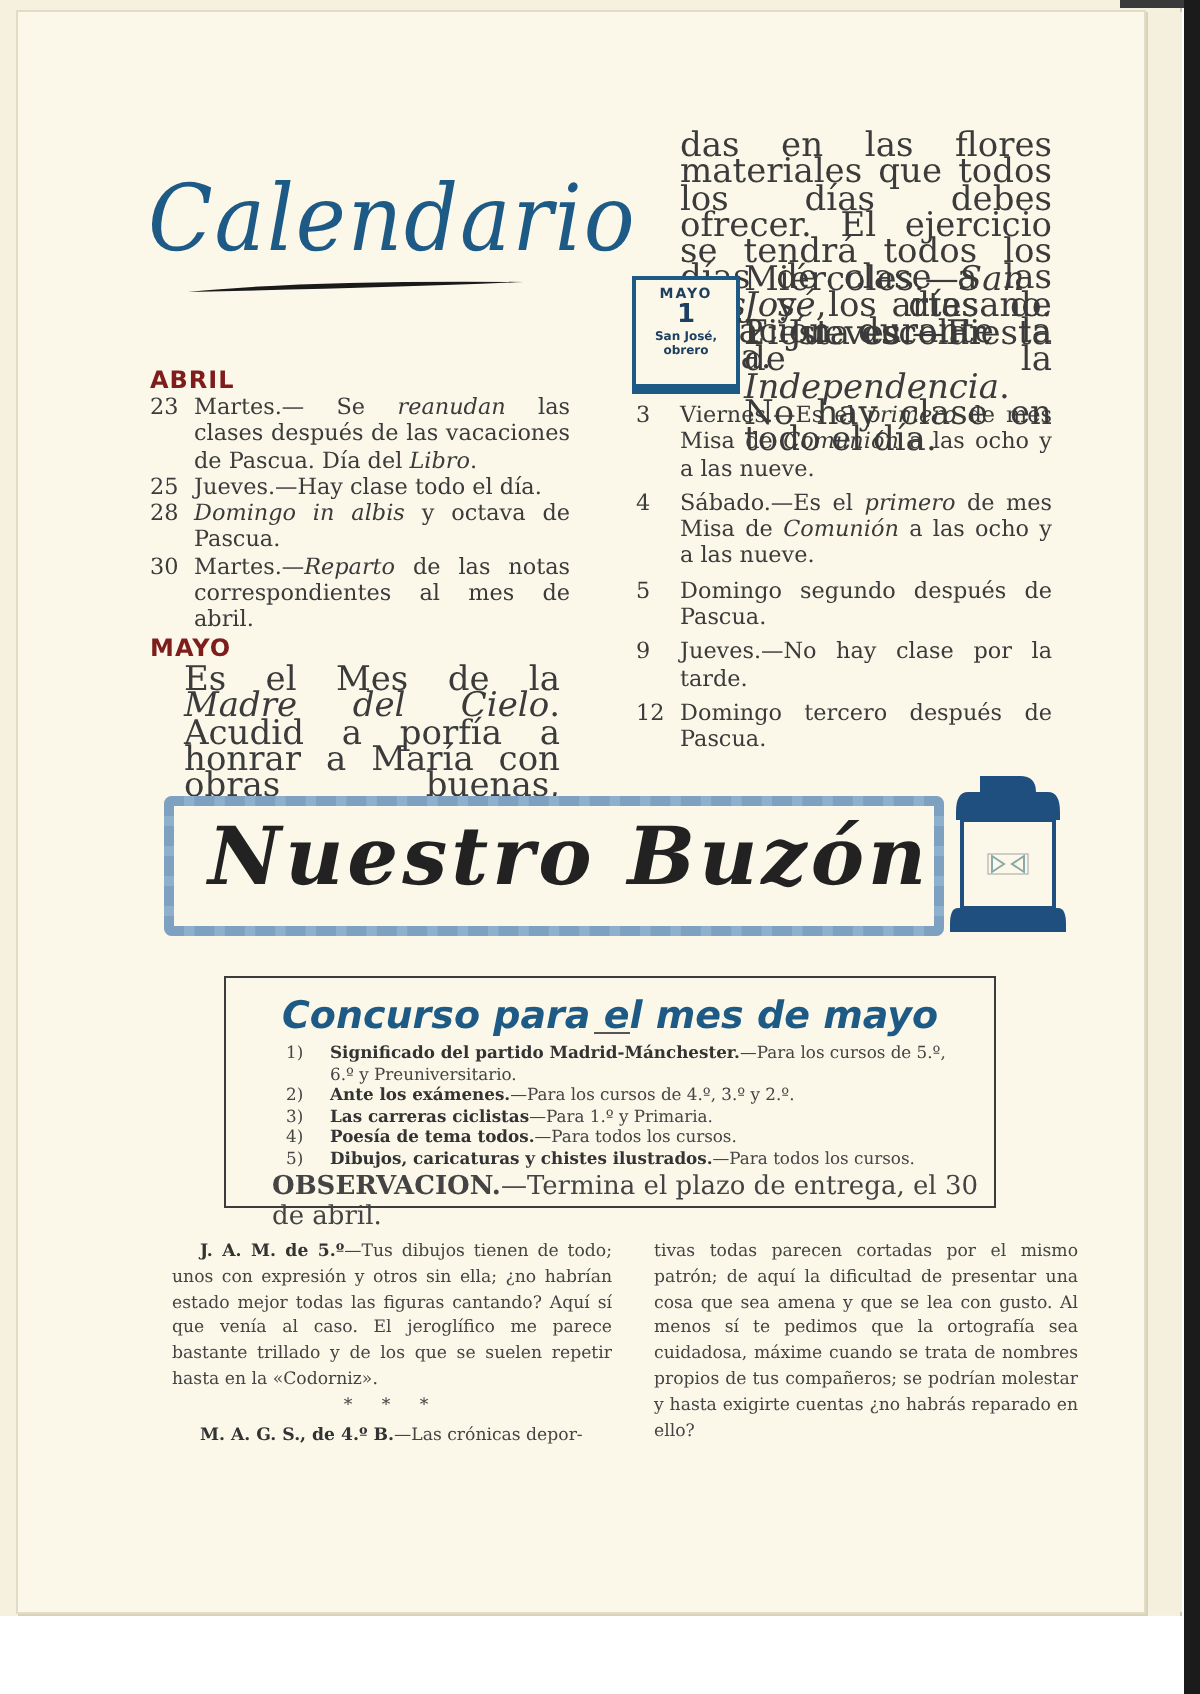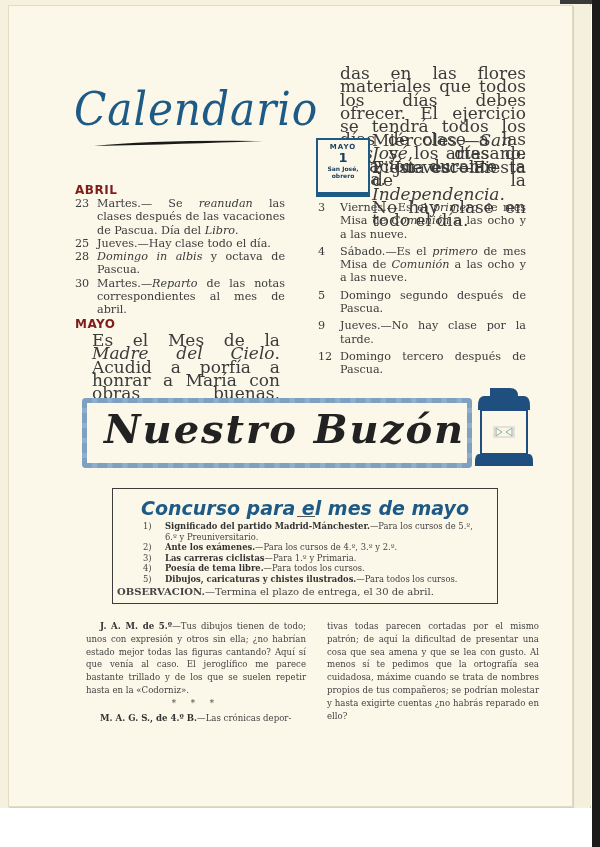--- a/index.html
+++ b/index.html
@@ -86,21 +86,21 @@
   .concurso-title {
     position:absolute; left:0; right:0; top:8px; text-align:center;
     font-family:"DejaVu Sans", sans-serif; font-style:italic; font-weight:bold;
     font-size:19px; color:#1e5a86;
   }
   .concurso-rule { position:absolute; left:184px; top:27px; width:18px; height:1px; background:#555; }
   .concurso-list { position:absolute; left:30px; top:32px; width:344px; font-size:8.4px; line-height:10.6px; color:#444; }
   .concurso-list .row { display:flex; }
   .concurso-list .n { width:22px; flex:none; }
   .concurso-list b { color:#333; }
-  .concurso-obs { position:absolute; left:4px; top:97px; font-size:10px; color:#444; }
+  .concurso-obs { position:absolute; left:23px; top:97px; font-size:13px; color:#444; }
 
   
   .letters { position:absolute; font-size:8.6px; line-height:12.8px; color:#444; text-align:justify;margin-left:11px; }
   .letters b { color:#333; }
   .stars { text-align:center; letter-spacing:6px; }
 </style>
 </head>
 <body>
 
 <div class="sheet-back"></div>
@@ -193,21 +193,21 @@
     <div class="row">
       <span class="n">2)</span>
       <span><b>Ante los exámenes.</b><span>—Para los cursos de 4.º, 3.º y 2.º.</span></span>
     </div>
     <div class="row">
       <span class="n">3)</span>
       <span><b>Las carreras ciclistas</b><span>—Para 1.º y Primaria.</span></span>
     </div>
     <div class="row">
       <span class="n">4)</span>
-      <span><b>Poesía de tema libre.</b><span>—Para todos los cursos.</span></span>
+      <span><b>Poesía de tema todos.</b><span>—Para todos los cursos.</span></span>
     </div>
     <div class="row">
       <span class="n">5)</span>
       <span><b>Dibujos, caricaturas y chistes ilustrados.</b><span>—Para todos los cursos.</span></span>
     </div>
   </div>
   <div class="concurso-obs">
     <b>OBSERVACION.</b><span>—Termina el plazo de entrega, el 30 de abril.</span>
   </div>
 </div>

